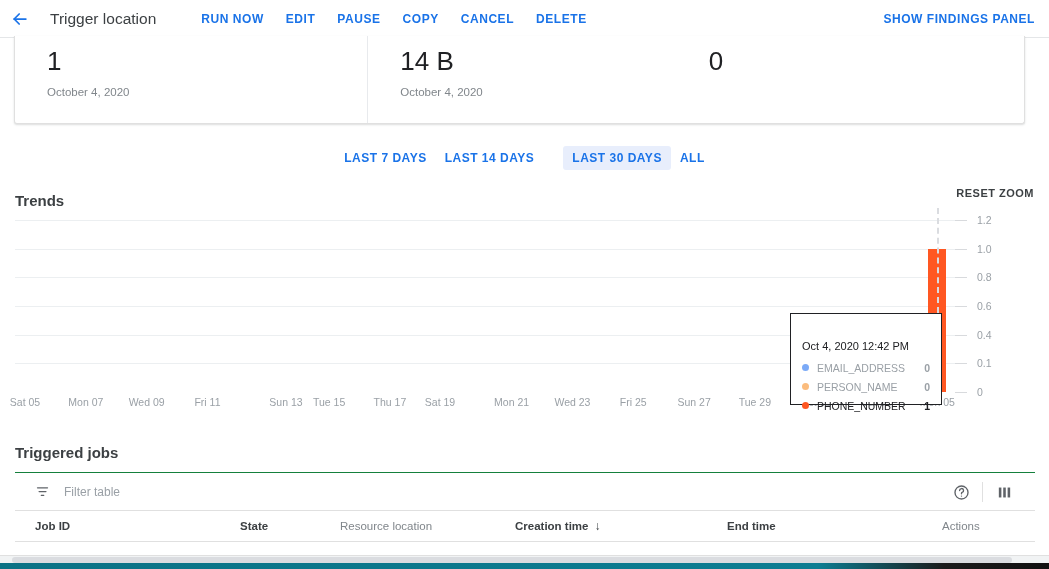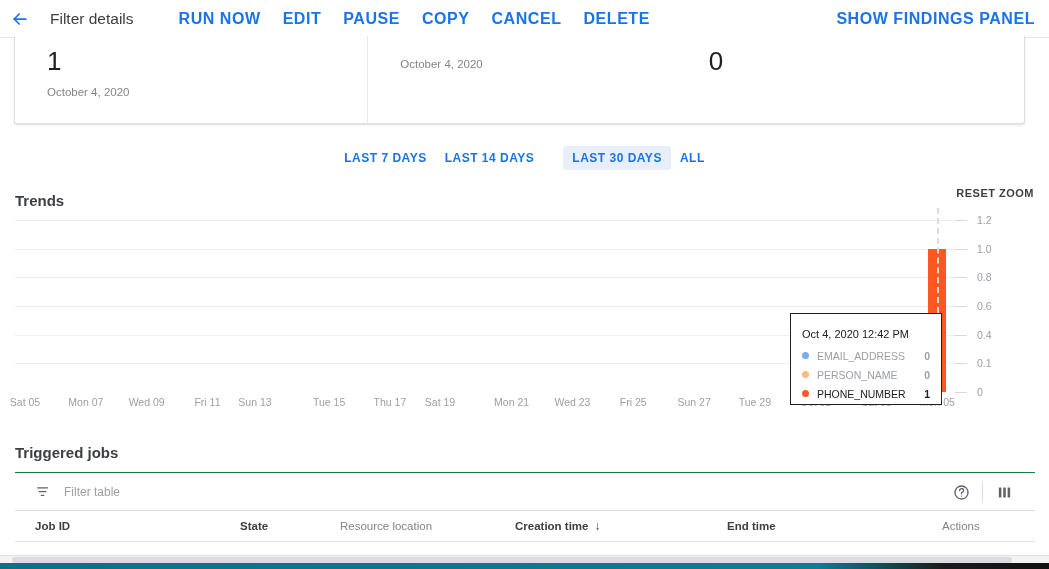--- a/index.html
+++ b/index.html
@@ -22,21 +22,21 @@
     width: 40px; height: 38px; display: flex; align-items: center; justify-content: center;
     color: #1a73e8; cursor: pointer;
   }
   .back-arrow svg { display: block; }
   .appbar-title {
     font-size: 15.5px; color: #3c4043; font-weight: 400;
     margin-left: 10px; margin-right: 34px; white-space: nowrap;
   }
   .appbar-actions { display: flex; align-items: center; gap: 0px; }
   .appbar-action {
-    font-size: 16px; font-weight: bold; letter-spacing: .55px;
+    font-size: 12px; font-weight: bold; letter-spacing: .55px;
     color: #1a73e8; text-transform: uppercase; cursor: pointer;
     padding: 6px 11px; white-space: nowrap;
   }
   .appbar-right {
     position: absolute; right: 14px; top: 0; height: 38px;
     display: flex; align-items: center;
   }
   .appbar-right .appbar-action { padding-right: 0; }
 
   
@@ -119,21 +119,21 @@
   }
   .xtick {
     position: absolute; font-size: 10.5px; color: #9aa0a6;
     transform: translateX(-50%); white-space: nowrap;
   }
 
   
   .tooltip {
     position: absolute; left: 790px; top: 313px; width: 152px; height: 92px;
     background: #ffffff; border: 1px solid #202124;
-    padding: 14px 11px 8px 11px; z-index: 20;
+    padding: 26px 11px 8px 11px; z-index: 20;
   }
   .tt-date { font-size: 11px; color: #202124; margin-bottom: 6px; }
   .tt-row { display: flex; align-items: center; height: 19px; }
   .tt-dot { width: 7px; height: 7px; border-radius: 50%; margin-right: 8px; flex: 0 0 auto; }
   .tt-label { font-size: 10.5px; flex: 1 1 auto; white-space: nowrap; }
   .tt-val { font-size: 10.5px; font-weight: bold; }
   .tt-row.dim .tt-label, .tt-row.dim .tt-val { color: #9aa0a6; }
   .tt-row.on .tt-label, .tt-row.on .tt-val { color: #202124; }
 
   
@@ -208,40 +208,41 @@
 </head>
 <body>
 
 <div class="appbar">
   <div class="back-arrow">
     <svg width="20" height="20" viewBox="0 0 24 24" fill="none" stroke="#1a73e8" stroke-width="2.1" stroke-linecap="round" stroke-linejoin="round">
         <line x1="19" y1="12" x2="5" y2="12"></line>
         <polyline points="11 18 5 12 11 6"></polyline>
       </svg>
   </div>
-  <div class="appbar-title">Filter details</div>
+  <div class="appbar-title">Trigger location</div>
   <div class="appbar-actions">
     <div class="appbar-action">RUN NOW</div>
     <div class="appbar-action">EDIT</div>
     <div class="appbar-action">PAUSE</div>
     <div class="appbar-action">COPY</div>
     <div class="appbar-action">CANCEL</div>
     <div class="appbar-action">DELETE</div>
   </div>
   <div class="appbar-right">
     <div class="appbar-action">SHOW FINDINGS PANEL</div>
   </div>
 </div>
 
 <div class="stats-card">
   <div class="stat-col c1">
     <div class="stat-value">1</div>
     <div class="stat-sub">October 4, 2020</div>
   </div>
   <div class="stat-col c2">
+    <div class="stat-value">14 B</div>
     <div class="stat-sub">October 4, 2020</div>
   </div>
   <div class="stat-col c3">
     <div class="stat-value">0</div>
     <div class="stat-sub"></div>
   </div>
 </div>
 
 <div class="ranges">
   <div class="range-chip">LAST 7 DAYS</div>
@@ -279,21 +280,21 @@
       <div class="ytick-mark" style="top: 28.6667px;"></div>
       <div class="ytick" style="top: 28.6667px;">1.0</div>
       <div class="ytick-mark" style="top: 0px;"></div>
       <div class="ytick" style="top: 0px;">1.2</div>
     </div>
   <div class="xaxis" id="xaxis">
       <div class="xtick" style="left: 10px;">Sat 05</div>
       <div class="xtick" style="left: 70.8254px;">Mon 07</div>
       <div class="xtick" style="left: 131.651px;">Wed 09</div>
       <div class="xtick" style="left: 192.476px;">Fri 11</div>
-      <div class="xtick" style="left: 240px;">Sun 13</div>
+      <div class="xtick" style="left: 271px;">Sun 13</div>
       <div class="xtick" style="left: 314.127px;">Tue 15</div>
       <div class="xtick" style="left: 374.952px;">Thu 17</div>
       <div class="xtick" style="left: 425px;">Sat 19</div>
       <div class="xtick" style="left: 496.603px;">Mon 21</div>
       <div class="xtick" style="left: 557.429px;">Wed 23</div>
       <div class="xtick" style="left: 618.254px;">Fri 25</div>
       <div class="xtick" style="left: 679.079px;">Sun 27</div>
       <div class="xtick" style="left: 739.905px;">Tue 29</div>
       <div class="xtick" style="left: 800.73px;">Oct 01</div>
       <div class="xtick" style="left: 861.556px;">Sat 03</div>

